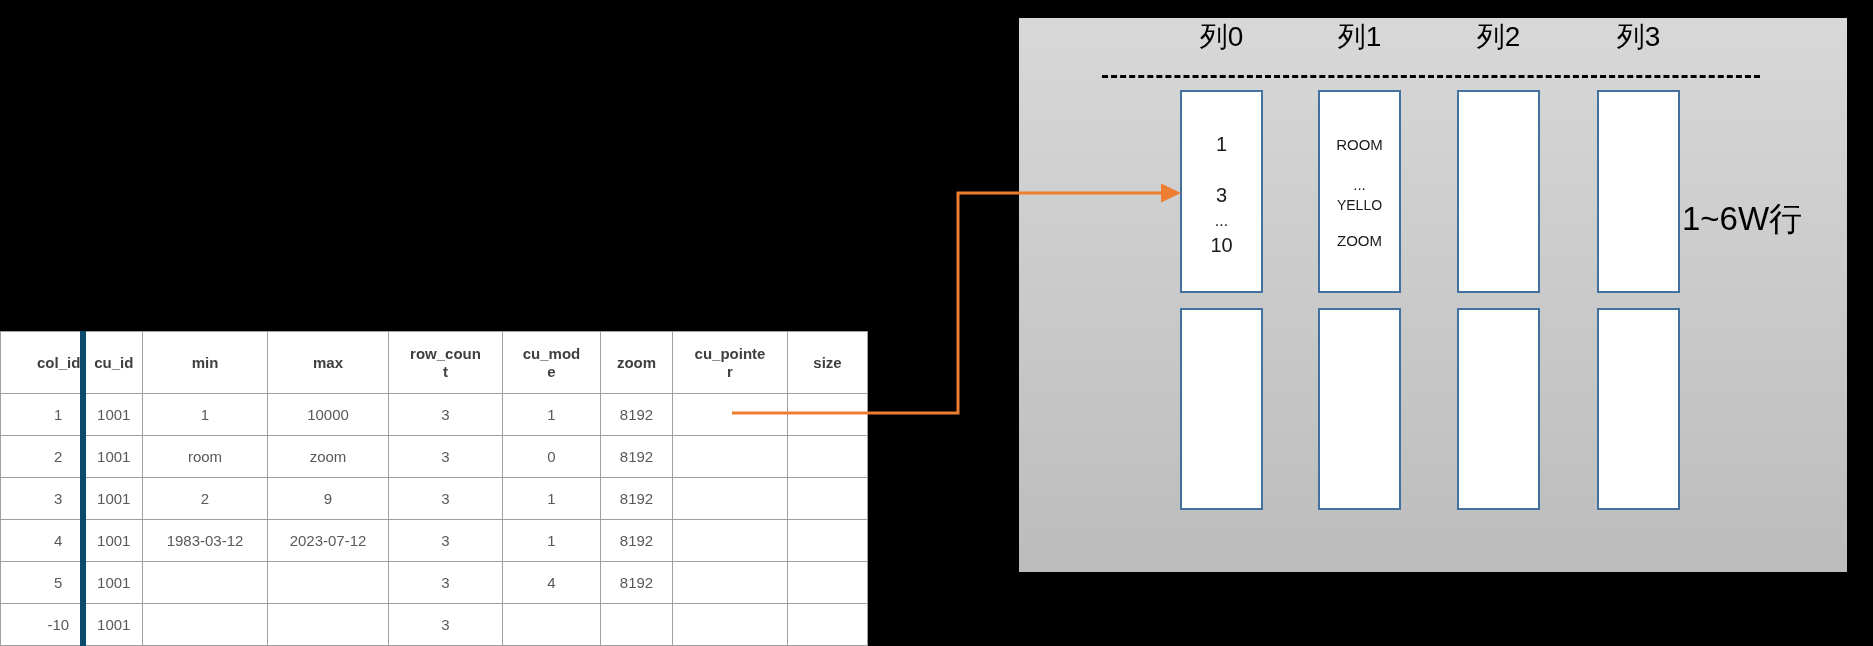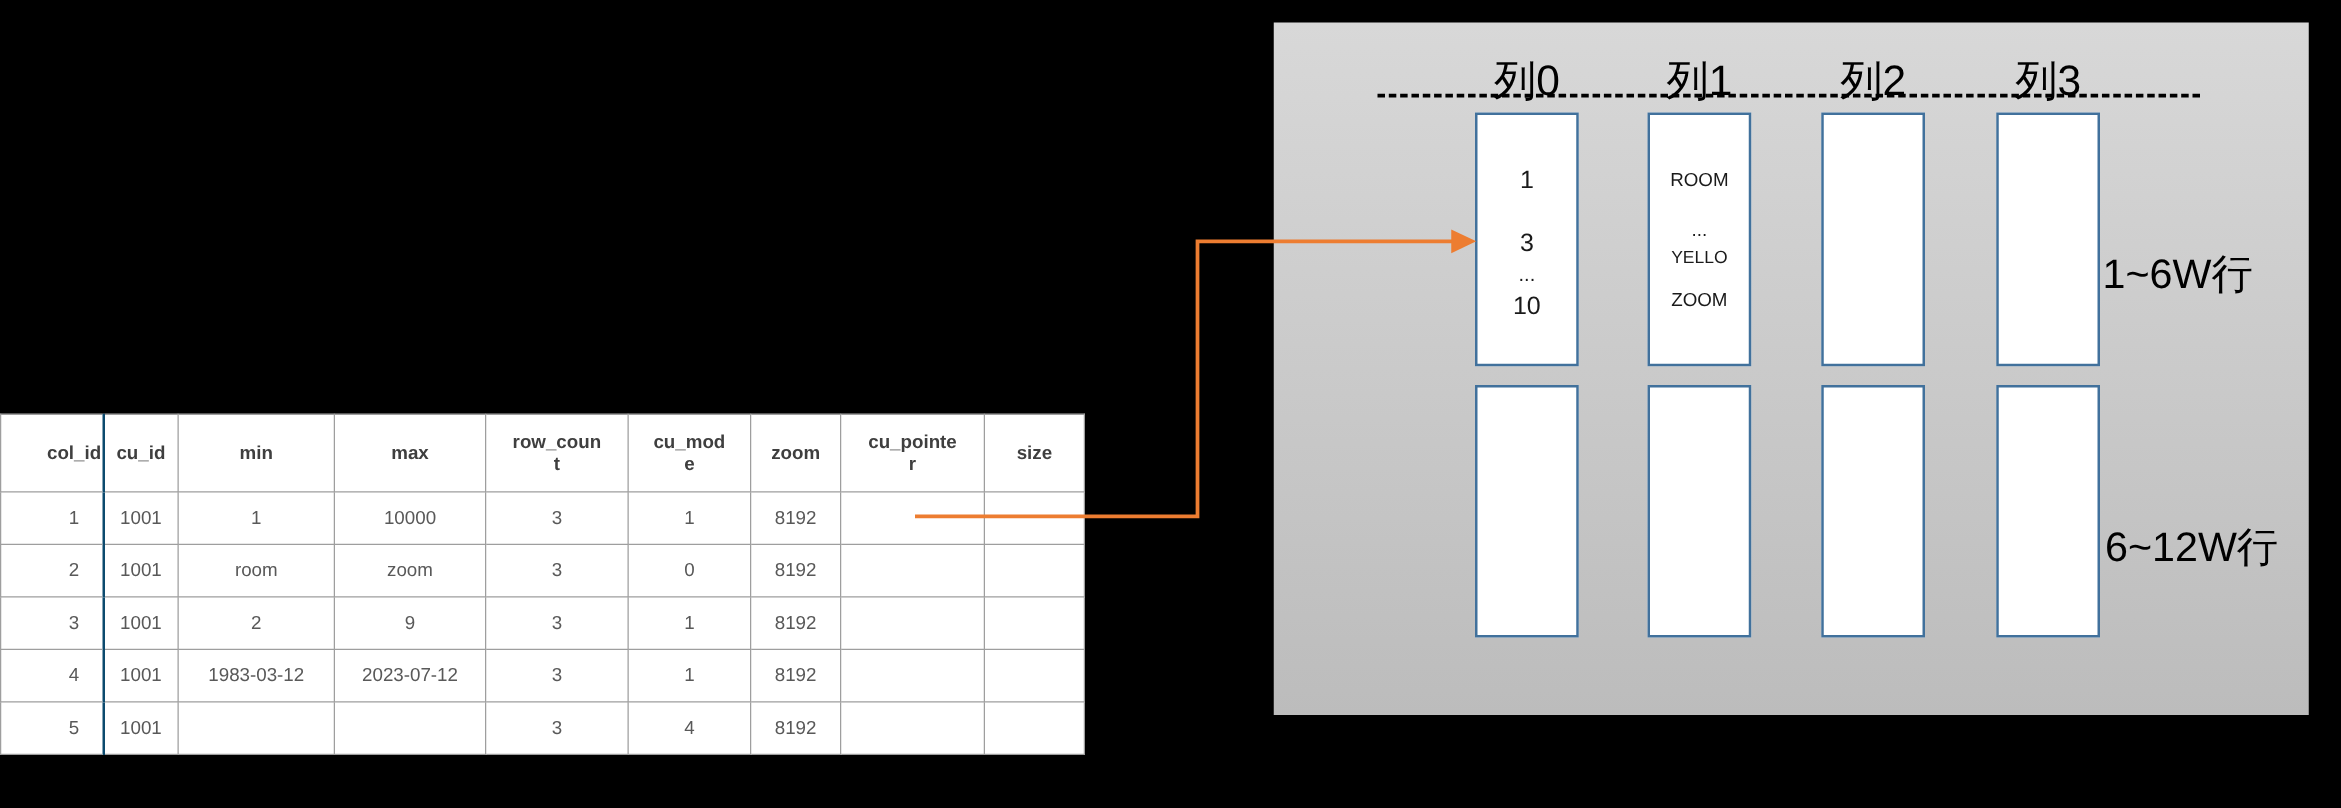--- a/index.html
+++ b/index.html
@@ -17,34 +17,34 @@
   .meta-table th,.meta-table td{
     border:1px solid var(--table_border,#9e9e9e);
     text-align:center;vertical-align:middle;
     padding:0;overflow:hidden;
     font-size:15px;color:var(--table_text,#595959);
   }
   .meta-table th{
     font-weight:bold;color:#3f3f3f;line-height:18px;white-space:pre-line;
   }
   .meta-table th:first-child,.meta-table td:first-child{
-    border-right:2px solid #0c4a6e;
+    border-right:6px solid #0c4a6e;
     padding-left:36px;
   }
   .meta-table tr.head{height:62px;}
   .meta-table tr.row{height:42px;}
 
   
   .panel{
     position:absolute;left:1019px;top:18px;width:828px;height:554px;
     background:linear-gradient(180deg,var(--panel_top,#d8d8d8),var(--panel_bottom,#bcbcbc));
   }
   .col-title{
     position:absolute;top:0;width:125px;line-height:38px;
-    text-align:center;font-size:34px;color:var(--label_text,#000);margin-top:28px;
+    text-align:center;font-size:28px;color:var(--label_text,#000);
   }
   .dash{
     position:absolute;left:83px;top:57px;width:658px;height:0;
     border-top:3px dashed #000;
   }
   .pbox{
     position:absolute;width:79px;
     background:var(--box_fill,#fff);
     border:2px solid var(--box_border,#41719C);
   }
@@ -142,20 +142,31 @@
     <td>5</td>
     <td>1001</td>
     <td></td>
     <td></td>
     <td>3</td>
     <td>4</td>
     <td>8192</td>
     <td></td>
     <td></td>
   </tr>
+  <tr class="row">
+    <td>-10</td>
+    <td>1001</td>
+    <td></td>
+    <td></td>
+    <td>3</td>
+    <td></td>
+    <td></td>
+    <td></td>
+    <td></td>
+  </tr>
 </tbody>
   </table>
 
 <div class="panel">
   <div class="col-title" style="left:140px">列0</div>
   <div class="col-title" style="left:278px">列1</div>
   <div class="col-title" style="left:417px">列2</div>
   <div class="col-title" style="left:557px">列3</div>
 
   <div class="dash"></div>
@@ -174,19 +185,18 @@
   </div>
   <div class="pbox r1" style="left:438px"></div>
   <div class="pbox r1" style="left:578px"></div>
 
   <div class="pbox r2" style="left:161px"></div>
   <div class="pbox r2" style="left:299px"></div>
   <div class="pbox r2" style="left:438px"></div>
   <div class="pbox r2" style="left:578px"></div>
 
   <div class="grp-label" style="left:663px;top:152px">1~6W行</div>
-  <div class="grp-label" style="left:665px;top:371px">6~12W行</div>
 </div>
 
 <svg class="arrow-layer" width="1873" height="646" viewBox="0 0 1873 646">
   <polyline class="arrow-line" points="732,413 958,413 958,193 1163,193"></polyline>
   <polygon class="arrow-head" points="1181,193 1161,183.5 1161,202.5"></polygon>
 </svg>
 
 </body></html>

